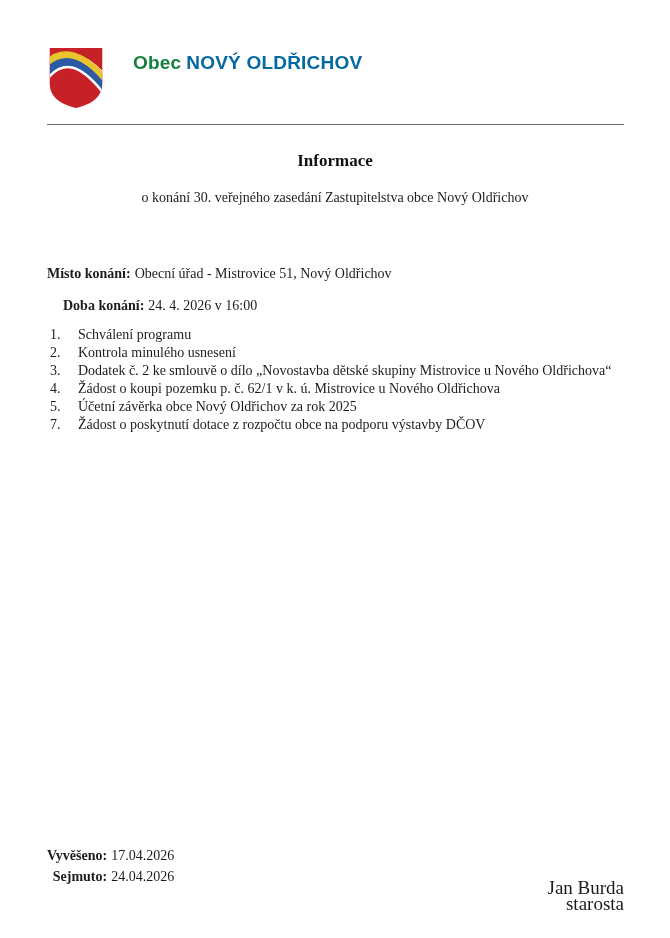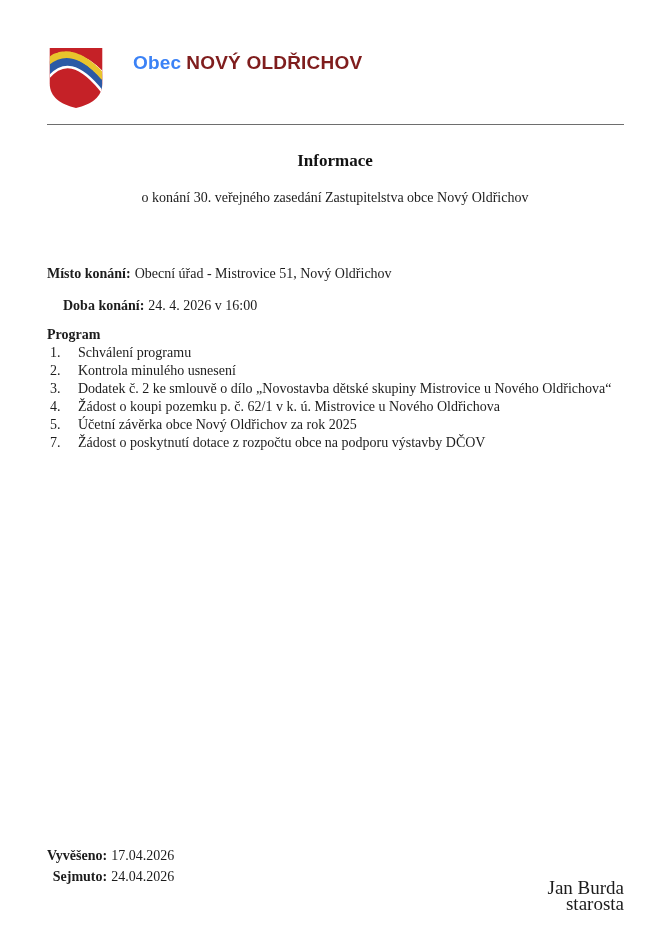--- a/index.html
+++ b/index.html
@@ -16,22 +16,22 @@
 
   
   .header { position:absolute; left:47px; top:45px; display:flex; align-items:flex-start; }
   .coa { width:58px; height:66px; display:block; }
   .header-text {
     margin-left:28px; margin-top:7px;
     font-family:"Liberation Sans", sans-serif;
     font-weight:bold; font-size:19px; letter-spacing:0.2px;
     white-space:nowrap;
   }
-  .muni-label { color:#3b82f6; }
-  .muni-name  { color:#7f1d1d; margin-left:5px; }
+  .muni-label { color:#15803d; }
+  .muni-name  { color:#0369a1; margin-left:5px; }
 
   .rule {
     position:absolute; left:47px; top:124px; width:577px; height:0;
     border-top:1px solid #6e6e6e;
   }
 
   
   .title {
     position:absolute; left:0; top:151px; width:670px;
     text-align:center; font-size:17px; font-weight:bold; color:#111;
@@ -94,21 +94,20 @@
   <div class="subtitle">o konání 30. veřejného zasedání Zastupitelstva obce Nový Oldřichov</div>
 
   <div class="detail detail-place">
     <span class="lbl">Místo konání:</span><span class="val">Obecní úřad - Mistrovice 51, Nový Oldřichov</span>
   </div>
   <div class="detail detail-time">
     <span class="lbl">Doba konání:</span><span class="val">24. 4. 2026 v 16:00</span>
   </div>
 
   <div class="program">
-    <div class="program-heading">Program</div>
     <div class="prog-row">
       <span class="prog-num">1.</span><span>Schválení programu</span>
     </div>
     <div class="prog-row">
       <span class="prog-num">2.</span><span>Kontrola minulého usnesení</span>
     </div>
     <div class="prog-row">
       <span class="prog-num">3.</span><span>Dodatek č. 2 ke smlouvě o dílo „Novostavba dětské skupiny Mistrovice u Nového Oldřichova“</span>
     </div>
     <div class="prog-row">

